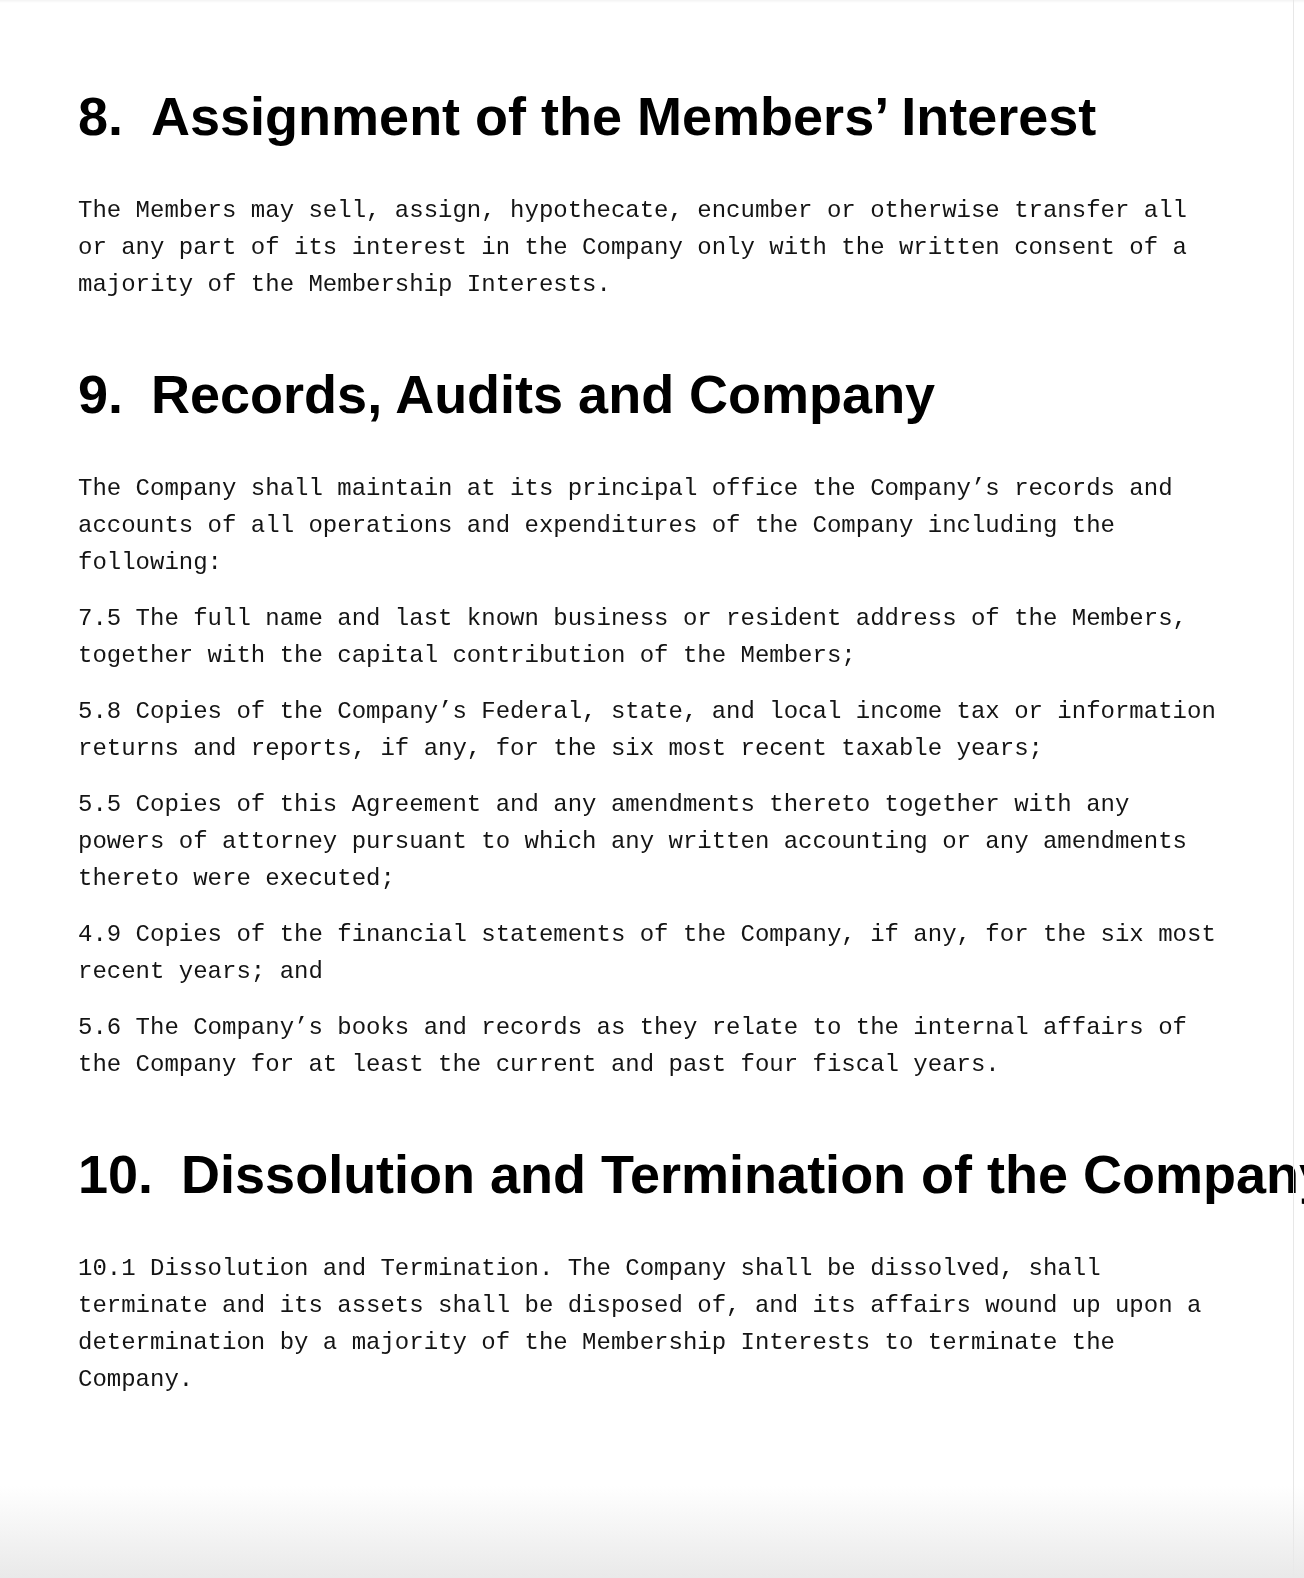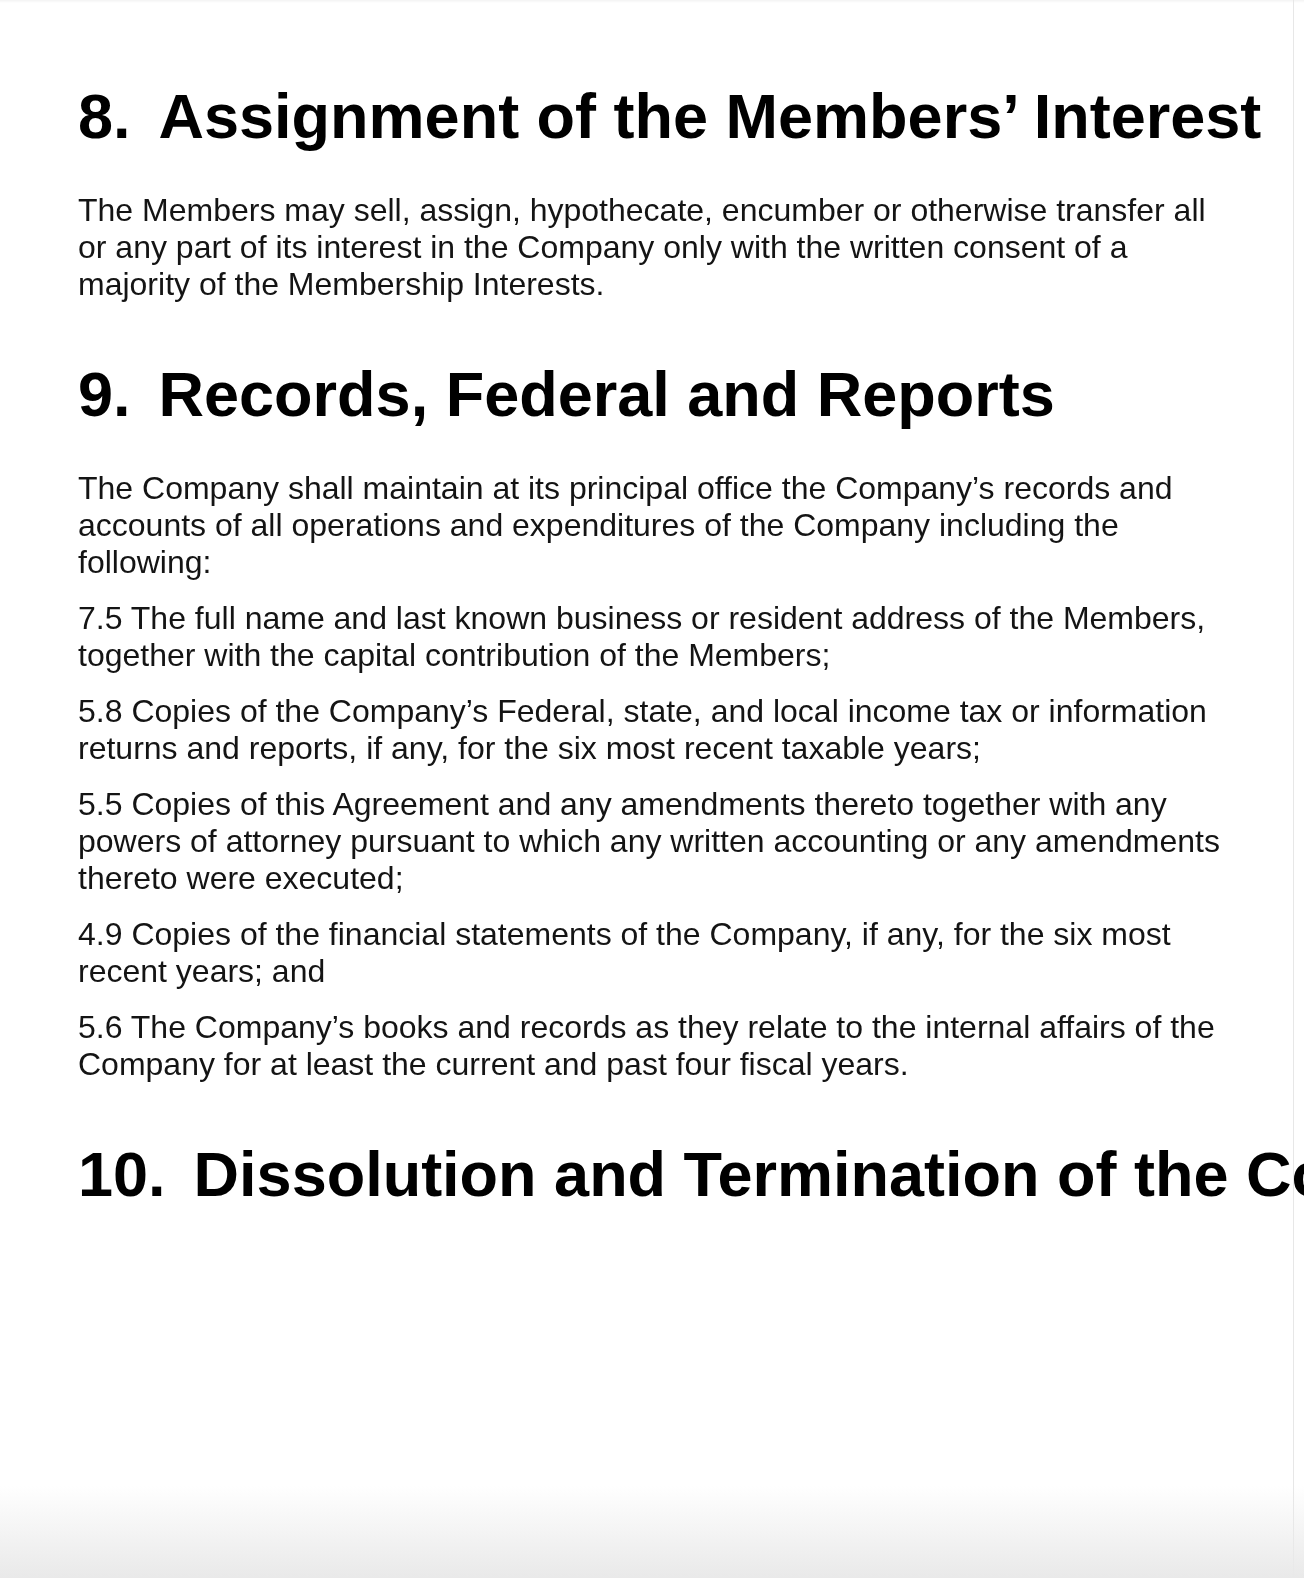--- a/index.html
+++ b/index.html
@@ -17,39 +17,40 @@
     -webkit-font-smoothing: antialiased;
   }
   .doc {
     box-sizing: border-box;
     width: 100%;
     height: 100%;
     padding: 88px 84px 0 78px;
   }
   .section-heading {
     margin: 63px 0 48px 0;
-    font-size: 63px;
+    font-size: 54px;
     line-height: 56px;
     font-weight: 700;
     color: #000000;
     white-space: nowrap;
   }
   .doc section:first-child .section-heading {
     margin-top: 0;
   }
   .section-number {
     display: inline-block;
     margin-right: 28px;
   }
   .doc p {
     margin: 0 0 19px 0;
-    font-size: 32px;
+    font-size: 24px;
     line-height: 37px;
     font-weight: 400;
     color: #141414;
+    font-family: Liberation Mono, monospace;
   }
   .page-top-edge {
     position: absolute;
     left: 0; top: 0;
     width: 100%; height: 3px;
     background: linear-gradient(to bottom, #f3f3f3, rgba(255,255,255,0));
     pointer-events: none;
   }
   .page-right-edge {
     position: absolute;
@@ -77,32 +78,33 @@
   <div class="doc" id="doc-root">
   <section>
     <h2 class="section-heading">
       <span class="section-number">8.</span><span class="section-title">Assignment of the Members’ Interest</span>
     </h2>
   <p>The Members may sell, assign, hypothecate, encumber or otherwise transfer all or any part of its interest in the Company only with the written consent of a majority of the Membership Interests.</p>
       </section>
 
   <section>
     <h2 class="section-heading">
-      <span class="section-number">9.</span><span class="section-title">Records, Federal and Reports</span>
+      <span class="section-number">9.</span><span class="section-title">Records, Audits and Company</span>
     </h2>
   <p>The Company shall maintain at its principal office the Company’s records and accounts of all operations and expenditures of the Company including the following:</p>
         <p>7.5 The full name and last known business or resident address of the Members, together with the capital contribution of the Members;</p>
         <p>5.8 Copies of the Company’s Federal, state, and local income tax or information returns and reports, if any, for the six most recent taxable years;</p>
         <p>5.5 Copies of this Agreement and any amendments thereto together with any powers of attorney pursuant to which any written accounting or any amendments thereto were executed;</p>
         <p>4.9 Copies of the financial statements of the Company, if any, for the six most recent years; and</p>
         <p>5.6 The Company’s books and records as they relate to the internal affairs of the Company for at least the current and past four fiscal years.</p>
       </section>
 
   <section>
     <h2 class="section-heading">
       <span class="section-number">10.</span><span class="section-title">Dissolution and Termination of the Company</span>
     </h2>
+  <p>10.1 Dissolution and Termination. The Company shall be dissolved, shall terminate and its assets shall be disposed of, and its affairs wound up upon a determination by a majority of the Membership Interests to terminate the Company.</p>
       </section>
 </div>
   <div class="page-top-edge"></div>
   <div class="page-right-edge"></div>
   <div class="page-bottom-fade"></div>
 </div>
 
 </body></html>

